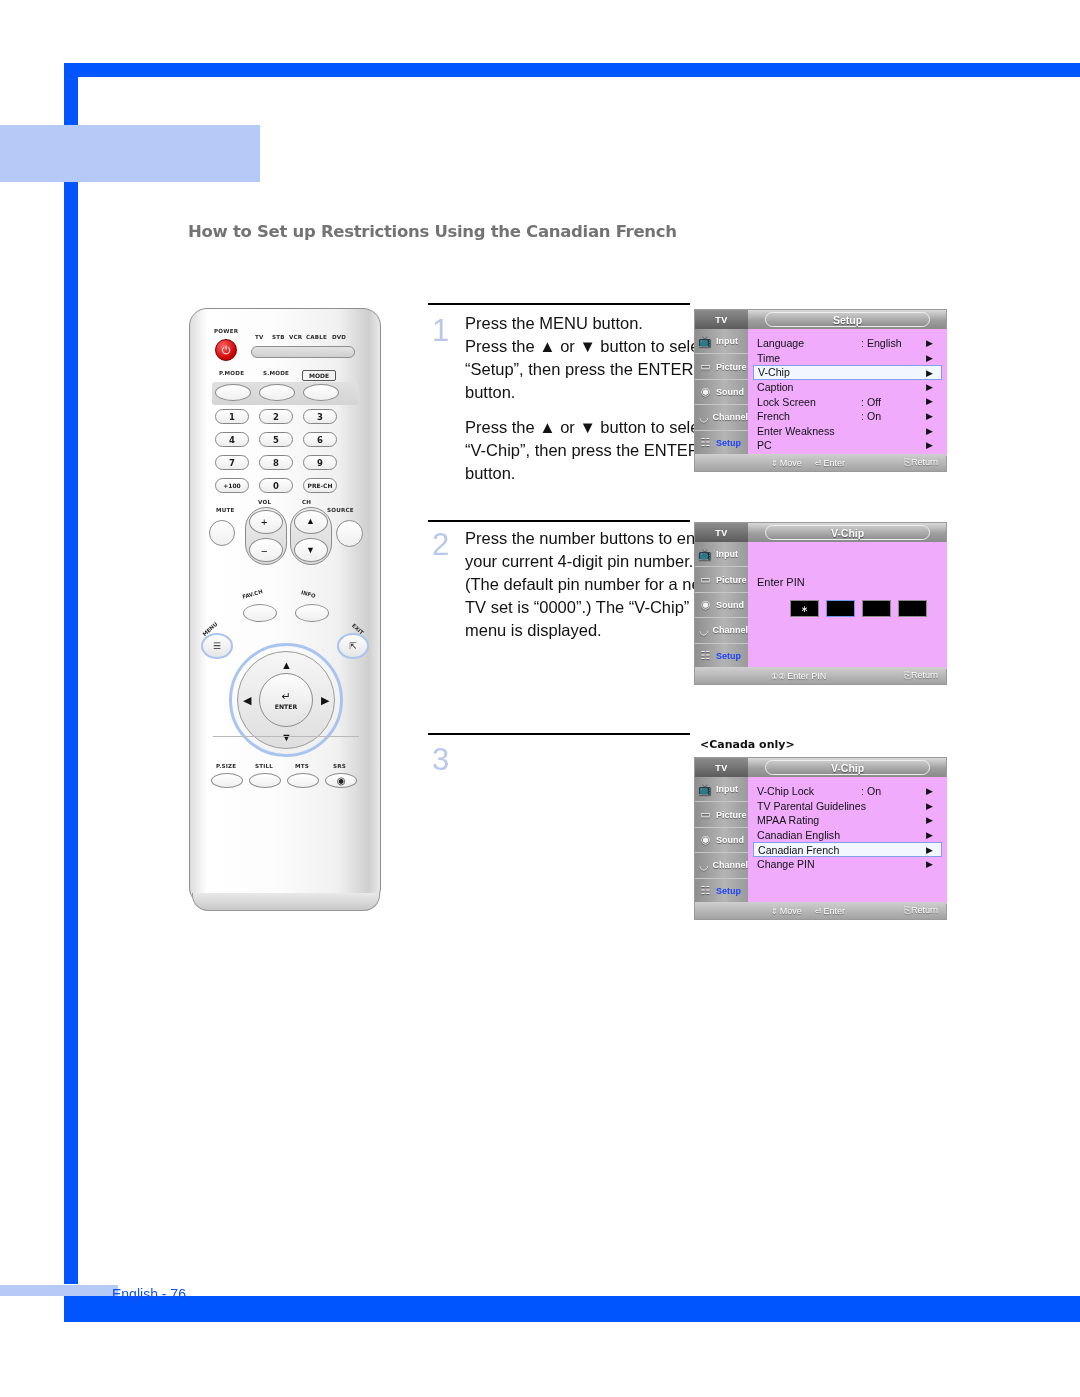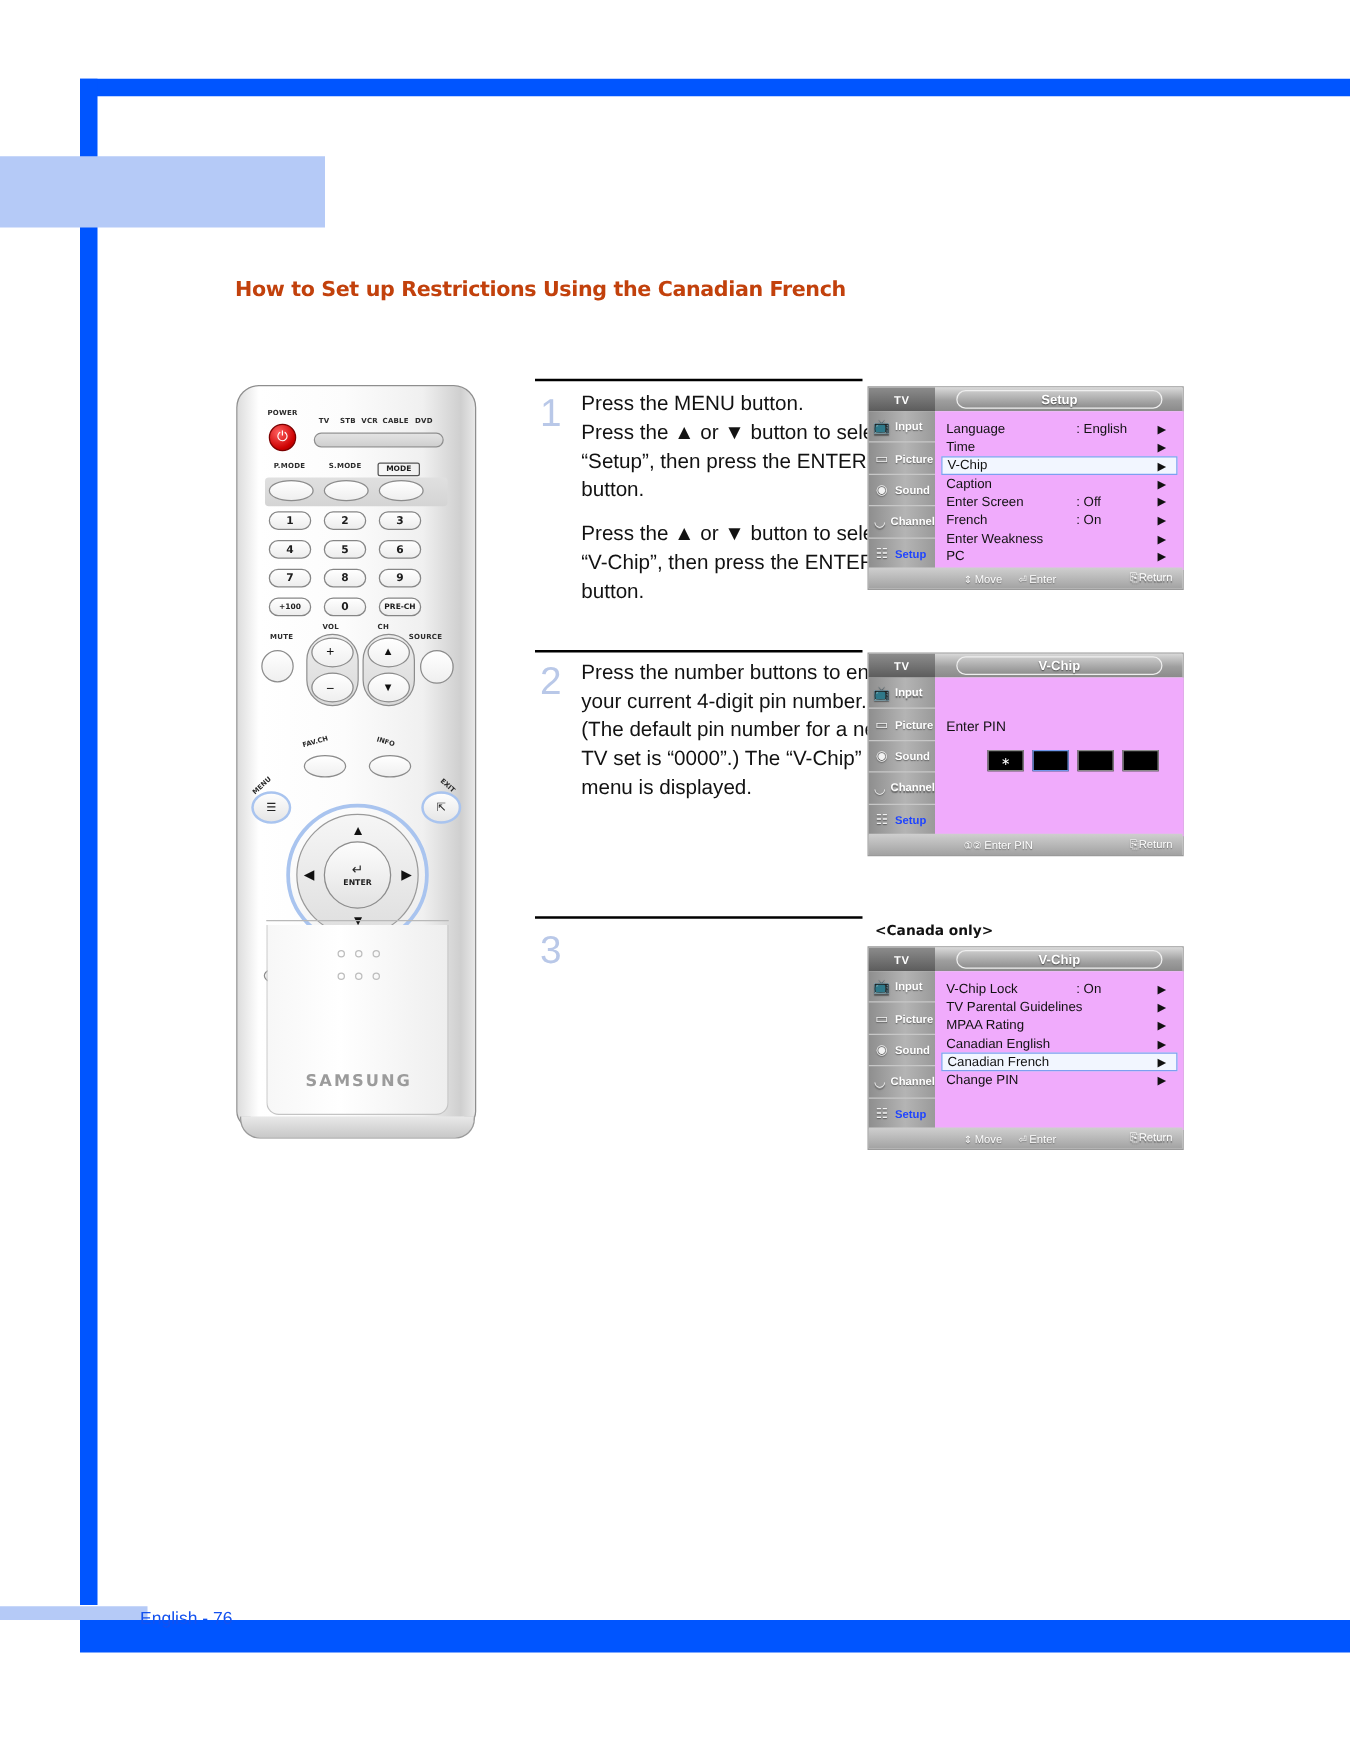--- a/index.html
+++ b/index.html
@@ -59,21 +59,21 @@
     color: #1351ef;
     padding-left: 12px;
     white-space: nowrap;
   }
   .subtitle {
     position: absolute; left: 188px; top: 222px;
     font-family: "DejaVu Sans", sans-serif;
     font-weight: bold;
     font-size: 16.5px;
     letter-spacing: -0.3px;
-    color: #c2410c;
+    color: #737373;
     white-space: nowrap;
   }
 
   
   .remote {
     position: absolute; left: 185px; top: 308px;
     width: 200px; height: 615px;
   }
   .remote-body {
     position: absolute; left: 4px; top: 0px;
@@ -423,27 +423,20 @@
     <div class="lbl" style="left:31px;  top:455px;">P.SIZE</div>
     <div class="lbl" style="left:70px;  top:455px;">STILL</div>
     <div class="lbl" style="left:110px; top:455px;">MTS</div>
     <div class="lbl" style="left:148px; top:455px;">SRS</div>
     <div class="btn-oval" style="left:26px;  top:465px; width:32px; height:15px;"></div>
     <div class="btn-oval" style="left:64px;  top:465px; width:32px; height:15px;"></div>
     <div class="btn-oval" style="left:102px; top:465px; width:32px; height:15px;"></div>
     <div class="btn-oval" style="left:140px; top:465px; width:32px; height:15px; display:flex; align-items:center; justify-content:center; font-size:10px; color:#222;">◉</div>
 
     <div class="remote-seam"></div>
-    <div class="remote-lower-panel">
-      <div class="ir-dots">
-        <span class="dot"></span><span class="dot"></span><span class="dot"></span>
-        <span class="dot"></span><span class="dot"></span><span class="dot"></span>
-      </div>
-      <div class="samsung-logo">SAMSUNG</div>
-    </div>
   </div>
 
   <div class="step-rule" style="left:428px; top:303px; width:262px;"></div>
   <div class="step-num" style="left:432px; top:313px;">1</div>
   <div class="step-text" style="left:465px; top:312px; width:250px;">
     <p>Press the MENU button.<br>Press the ▲ or ▼ button to select “Setup”, then press the ENTER button.</p>
     <p>Press the ▲ or ▼ button to select “V-Chip”, then press the ENTER button.</p>
   </div>
 
   <div class="osd" style="left:694px; top:309px;">
@@ -487,21 +480,21 @@
         <span class="label">V-Chip</span>
         <span class="value"></span>
         <span class="chev">▶</span>
       </div>
       <div class="osd-row">
         <span class="label">Caption</span>
         <span class="value"></span>
         <span class="chev">▶</span>
       </div>
       <div class="osd-row">
-        <span class="label">Enter Screen</span>
+        <span class="label">Lock Screen</span>
         <span class="value">: Off</span>
         <span class="chev">▶</span>
       </div>
       <div class="osd-row">
         <span class="label">French</span>
         <span class="value">: On</span>
         <span class="chev">▶</span>
       </div>
       <div class="osd-row">
         <span class="label">Enter Weakness</span>

